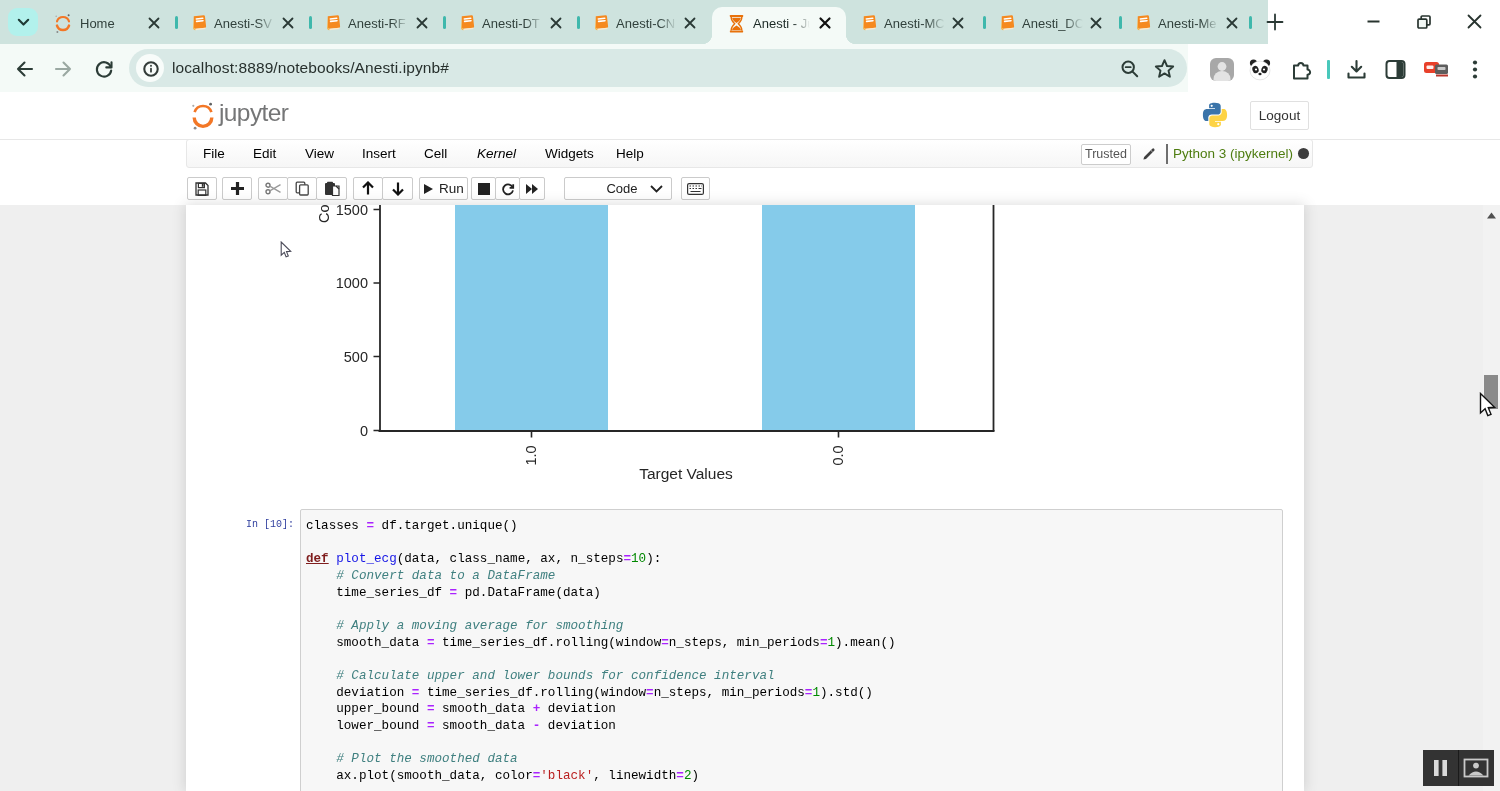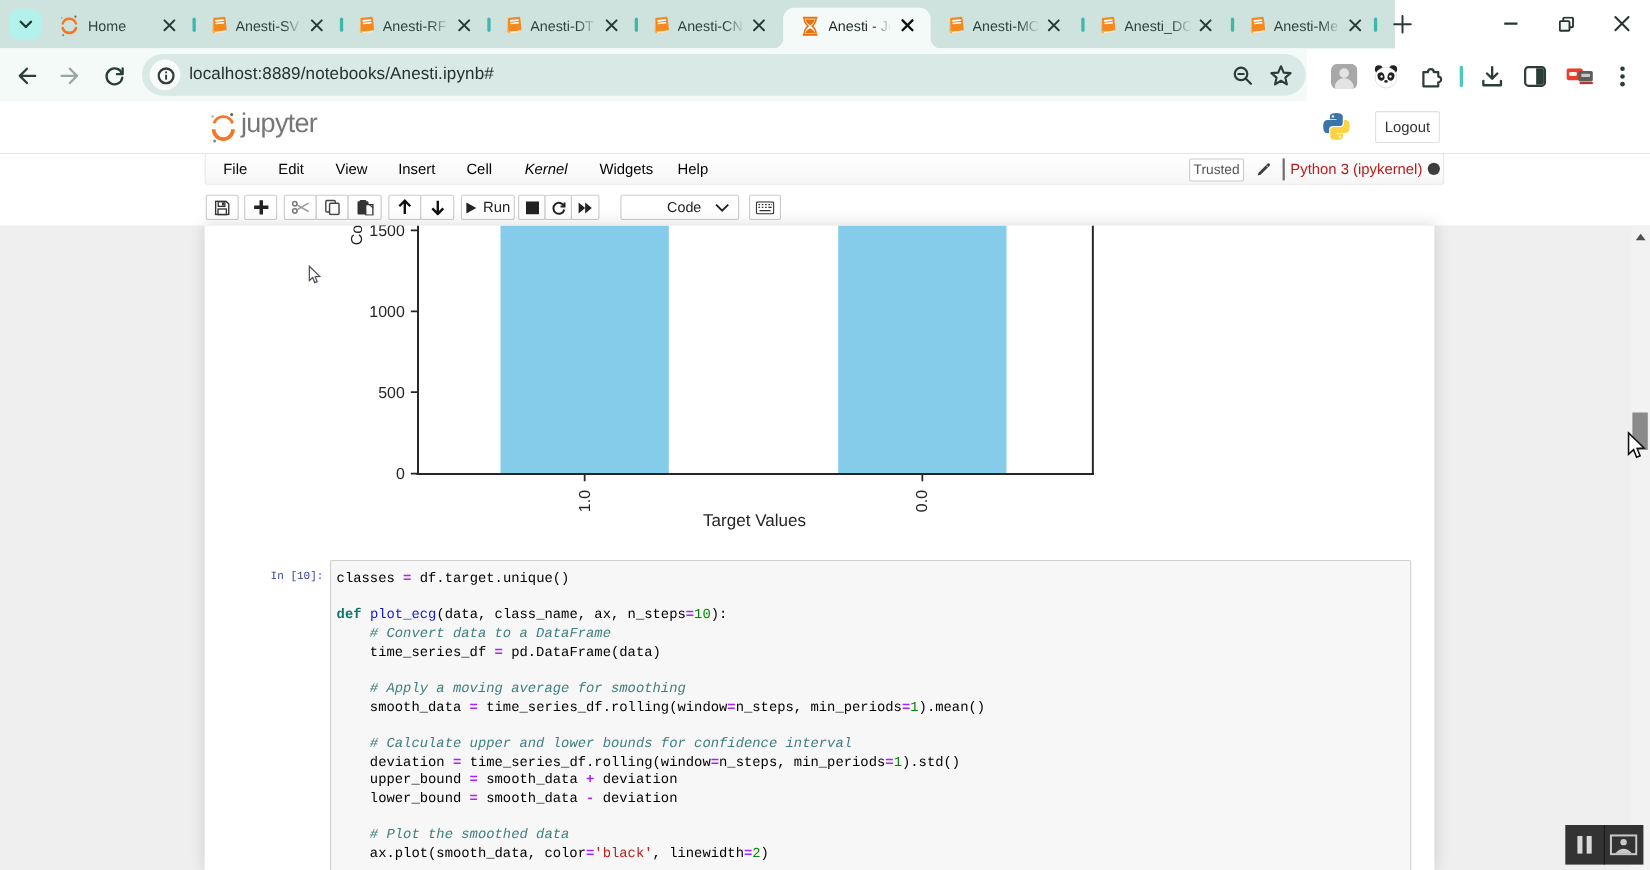--- a/index.html
+++ b/index.html
@@ -38,21 +38,21 @@
   #container { position:absolute; left:186px; top:0; width:1118px; height:586px; background:#fff; box-shadow:0 0 12px 1px rgba(87,87,87,0.2); }
 
   
   #sbar { position:absolute; right:0; top:0; width:17px; height:586px; background:#f2f2f2; }
   #sthumb { position:absolute; left:0.5px; top:170px; width:14px; height:34px; background:#8a8a8a; }
 
   
   #cellprompt { position:absolute; left:186px; top:425px; width:108px; line-height:16.65px; text-align:right; font-family:"Liberation Mono", monospace; font-size:10px; color:#303f9f; }
   #cellbox { position:absolute; left:300px; top:417px; width:983px; height:310px; background:#f7f7f7; border:1px solid #cfcfcf; border-radius:2px; }
   #code { position:absolute; left:5px; top:8px; font-family:"Liberation Mono", monospace; font-size:12.6px; line-height:16.65px; white-space:pre; color:#000; }
-  .kw { color:#0f766e; font-weight:bold; }
+  .kw { color:#7f1d1d; font-weight:bold;text-decoration:underline; }
   .dfn { color:#1515e6; }
   .op { color:#aa22ff; font-weight:bold; }
   .num { color:#008800; }
   .cmt { color:#408080; font-style:italic; }
   .str { color:#ba2121; }
 </style>
 </head>
 <body>
 <div id="root">
 
@@ -310,21 +310,21 @@
       <span class="menuitem" style="left:477px;font-style:italic;">Kernel</span>
       <span class="menuitem" style="left:545px;">Widgets</span>
       <span class="menuitem" style="left:616px;">Help</span>
 
       <div class="abs" style="left:1081px;top:5px;width:50px;height:21px;border:1px solid #ccc;border-radius:2px;text-align:center;line-height:19px;font-size:12.5px;color:#555;background:#fff;">Trusted</div>
       <svg class="abs" style="left:1141px;top:7px;" width="16" height="16" viewBox="0 0 16 16">
           <path d="M2.4 13.6 L3.1 11.0 L11.3 2.8 Q12.2 1.9 13.1 2.8 L13.2 2.9 Q14.1 3.8 13.2 4.7 L5.0 12.9 L2.4 13.6 Z" fill="#3f3f3f"></path>
           <path d="M10.2 4.6 L11.5 5.9" stroke="#fff" stroke-width="0.8"></path>
         </svg>
       <div class="abs" style="left:1166px;top:5px;width:2px;height:20px;background:#6e6e6e;"></div>
-      <div class="abs" style="left:1173px;top:7px;font-size:13.5px;color:#b91c1c;">Python 3 (ipykernel)</div>
+      <div class="abs" style="left:1173px;top:7px;font-size:13.5px;color:#4d7c0f;">Python 3 (ipykernel)</div>
       <svg class="abs" style="left:1297px;top:8px;" width="13" height="13" viewBox="0 0 15 15">
           <circle cx="7.5" cy="7.5" r="6.4" fill="#3d3d3d"></circle>
         </svg>
     </div>
     <div id="jtoolbar">
 
       <div class="tbtn" style="left:187px;width:30px;">
           <svg width="14" height="14" viewBox="0 0 14 14">
             <path d="M1 1 H10.5 L13 3.5 V13 H1 Z" fill="none" stroke="#333" stroke-width="1.3"></path>
             <rect x="3.4" y="1.4" width="6" height="4.2" fill="none" stroke="#333" stroke-width="1.2"></rect>

